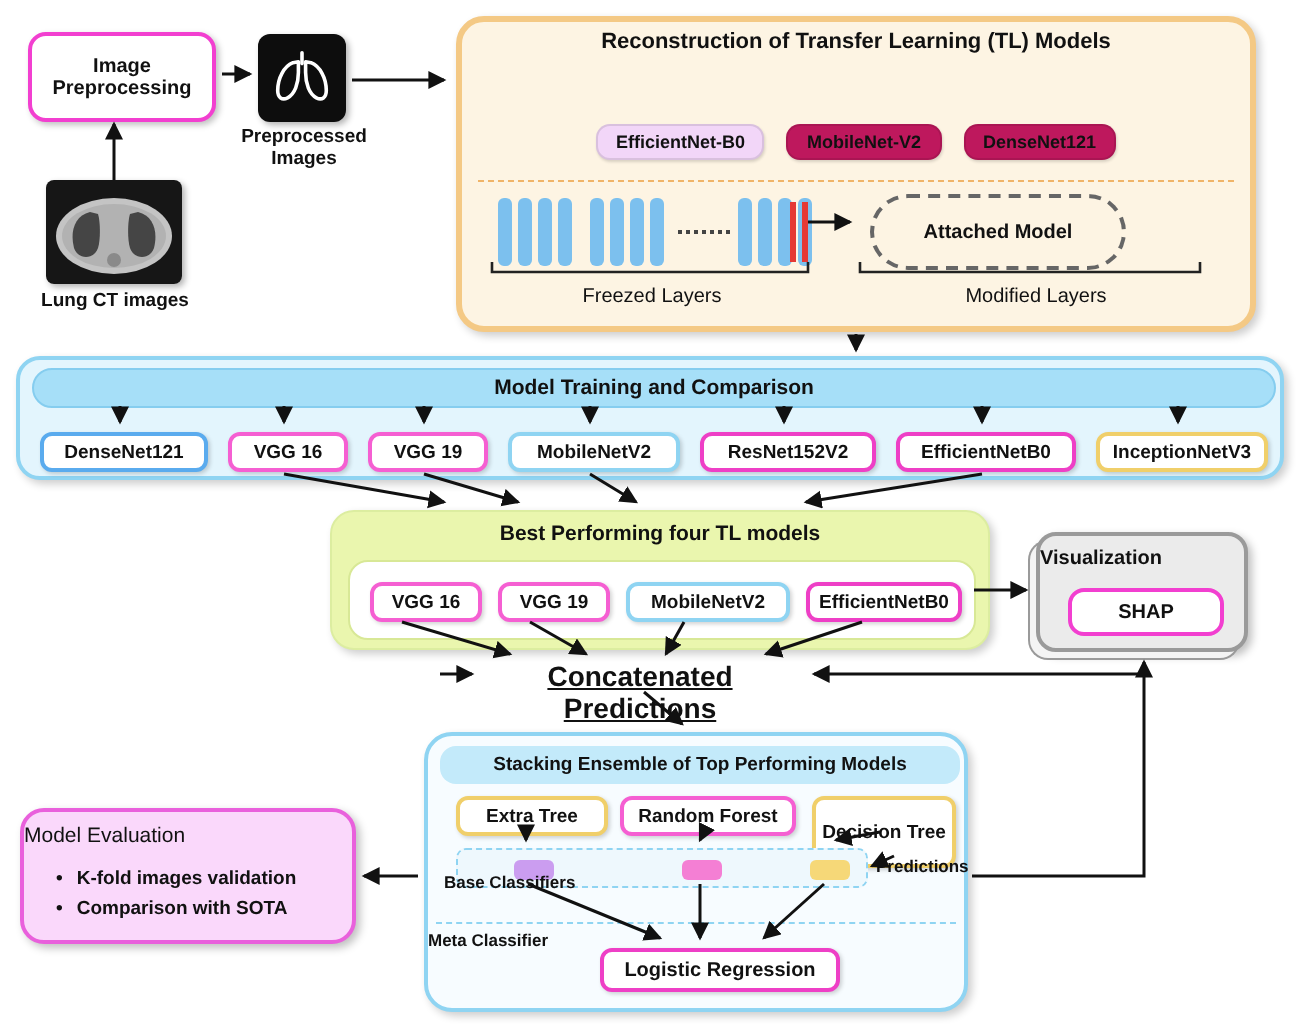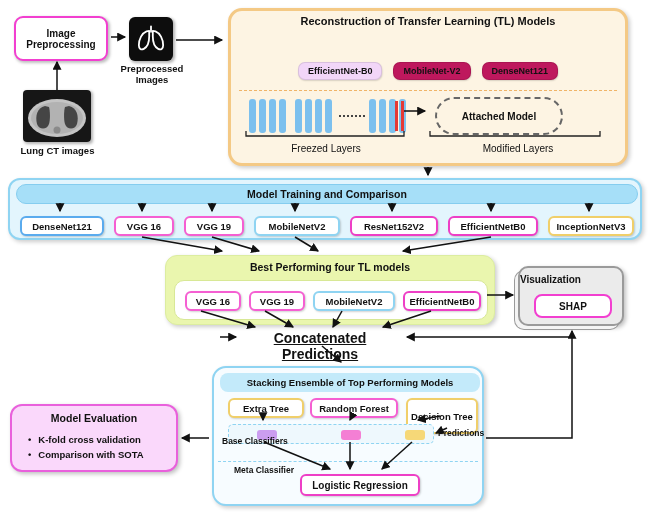--- a/index.html
+++ b/index.html
@@ -80,21 +80,21 @@
   .tray{left:14px;top:56px;width:206px;height:20px;background:#eef8fd;
     border:1.5px dashed #8fd4f2;border-radius:5px;}
   .chip{top:5px;width:20px;height:10px;border-radius:3px;}
   .chip-purple{background:#cb9df0;} .chip-pink{background:#f47fd4;} .chip-yellow{background:#f6d878;}
   .smalllab{font-size:8.5px;font-weight:bold;white-space:nowrap;}
   .stackdash{left:4px;right:4px;top:93px;border-top:1.5px dashed #8fd4f2;height:0;}
 
   
   .evalbox{left:10px;top:404px;width:168px;height:68px;background:#fad8fb;
     border:2.5px solid #e960dc;border-radius:12px;box-shadow:2px 2px 4px rgba(0,0,0,.25);}
-  .evaltitle{left:0;right:0;top:6px;font-size:10.5px;font-weight:bold;text-align:center;}
+  .evaltitle{left:0;right:0;top:6px;font-size:10.5px;font-weight:normal;}
   .bullets{left:14px;top:26px;right:6px;}
   .bullet{font-size:9.5px;font-weight:bold;line-height:1.6;display:flex;}
   .bullet::before{content:"\2022";margin:0 7px 0 2px;}
 
   svg.overlay{position:absolute;left:0;top:0;pointer-events:none;}
 </style>
 </head>
 <body>
 
 <div class="canvas">
@@ -194,30 +194,30 @@
 
     <div class="abs tray">
       <span class="abs chip chip-purple" style="left:28px;"></span>
       <span class="abs chip chip-pink" style="left:112px;"></span>
       <span class="abs chip chip-yellow" style="left:176px;"></span>
     </div>
     <div class="abs smalllab" style="left:224px;top:60px;">Predictions</div>
 
     <div class="abs smalllab" style="left:8px;top:68px;">Base Classifiers</div>
     <div class="abs stackdash"></div>
-    <div class="abs smalllab" style="left:20px;top:97px;">Meta Classifier</div>
+    <div class="abs smalllab" style="left:0;top:97px;">Meta Classifier</div>
 
     <div class="abs node bd-magenta" style="left:86px;top:106px;width:120px;height:22px;font-size:10px;">Logistic Regression</div>
   </div>
 
   <div class="abs evalbox">
     <div class="abs evaltitle">Model Evaluation</div>
     <div class="abs bullets">
       <div class="bullet">
-        <span>K-fold cross validation</span>
+        <span>K-fold images validation</span>
       </div>
       <div class="bullet">
         <span>Comparison with SOTA</span>
       </div>
     </div>
   </div>
 
   <svg class="overlay" width="650" height="512" viewBox="0 0 650 512">
     <defs>
       <marker id="ah" markerWidth="7" markerHeight="7" refX="5.2" refY="3" orient="auto">

